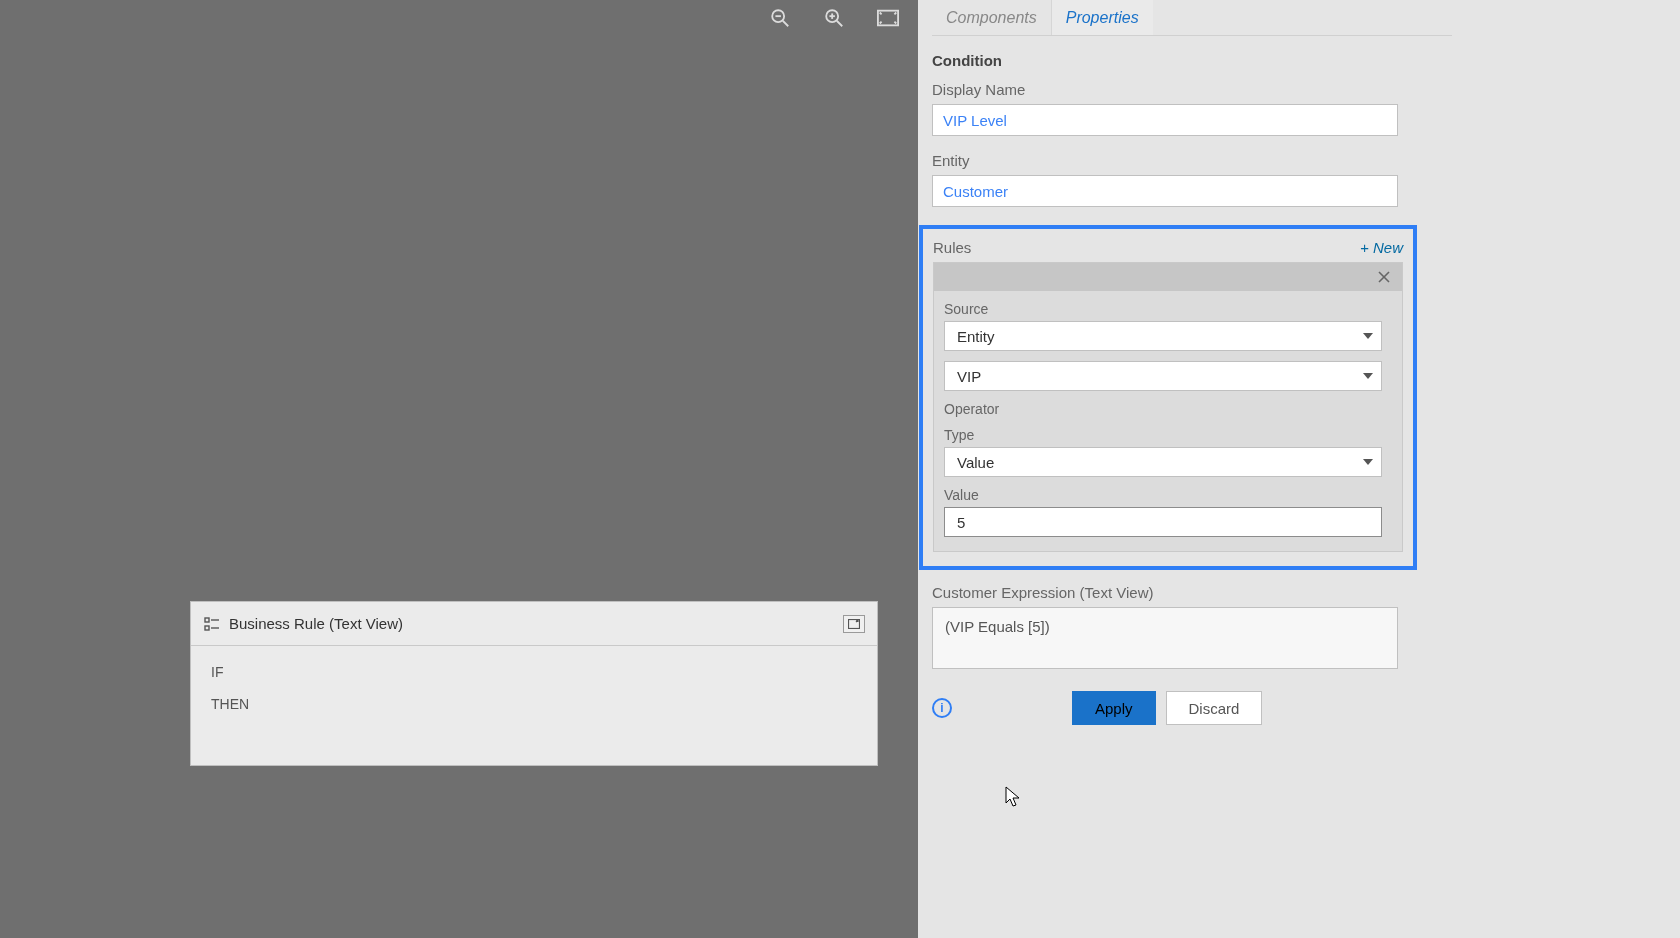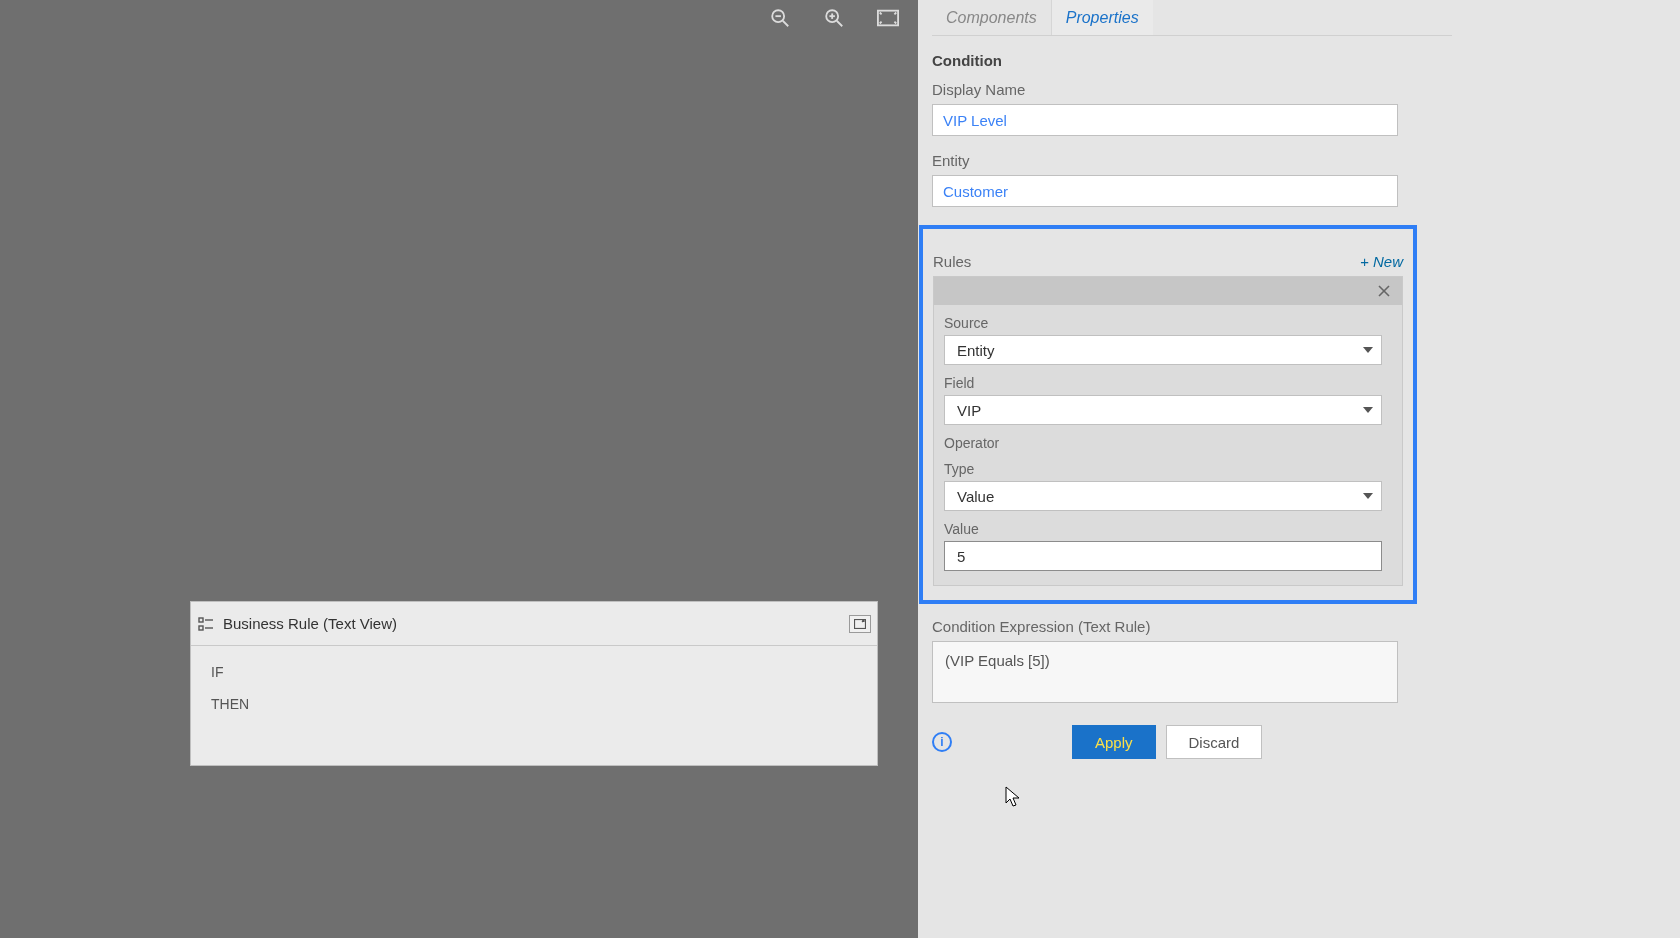--- a/index.html
+++ b/index.html
@@ -51,21 +51,21 @@
     top: 601px;
     width: 688px;
     height: 165px;
     background: #ebebeb;
     border: 1px solid #bfbfbf;
   }
   .br-header {
     height: 44px;
     display: flex;
     align-items: center;
-    padding: 0 6px;
+    padding: 0 12px;
     border-bottom: 1px solid #c9c9c9;
   }
   .br-header-icon {
     width: 18px; height: 18px;
     margin-right: 8px;
     color: #555;
   }
   .br-title {
     font-size: 15px;
     color: #333;
@@ -142,21 +142,21 @@
     font-size: 15px;
     border: 1px solid #c0c0c0;
     background: #fff;
     color: #3b82f6;
   }
   .field-block { margin-bottom: 16px; }
 
   .rules-highlight {
     border: 4px solid #2f7ef5;
     margin-top: 2px;
-    padding: 24px 10px 14px 10px;
+    padding: 10px 10px 14px 10px;
     width: 498px;
     margin-left: -13px;
   }
   .rules-header {
     display: flex;
     align-items: center;
     justify-content: space-between;
     margin-bottom: 6px;
   }
   .rules-label { font-size: 15px; color: #666; }
@@ -247,21 +247,21 @@
     height: 34px;
     padding: 0 22px;
     font-size: 15px;
     border: 1px solid #c0c0c0;
     background: #fff;
     cursor: pointer;
     color: #555;
   }
   .btn.primary {
     background: #1a72c9;
-    color: #fde047;
+    color: #000000;
     border: 1px solid #1a72c9;
   }
 
   .cursor {
     position: absolute;
     left: 1005px;
     top: 786px;
     width: 16px; height: 22px;
     pointer-events: none;
     z-index: 1000;
@@ -355,21 +355,20 @@
             </button>
           </div>
           <div class="rule-body">
             <div class="rule-row">
               <div class="field-label">Source</div>
               <div class="select-wrap">
                   <span>Entity</span>
                 </div>
             </div>
             <div class="rule-row">
-              <div class="field-label">Field</div>
               <div class="select-wrap">
                   <span>VIP</span>
                 </div>
             </div>
             <div class="rule-row">
               <div class="field-label">Operator</div>
             </div>
             <div class="rule-row">
               <div class="field-label">Type</div>
               <div class="select-wrap">
@@ -377,21 +376,21 @@
                 </div>
             </div>
             <div class="rule-row">
               <div class="field-label">Value</div>
               <input class="value-input" value="5" style="">
             </div>
           </div>
         </div>
       </div>
 
-      <div class="expr-label">Condition Expression (Text Rule)</div>
+      <div class="expr-label">Customer Expression (Text View)</div>
       <div class="expr-box">
         <span>(VIP Equals [5])</span>
       </div>
 
       <div class="footer">
         <div class="info-icon">i</div>
         <button class="btn primary">Apply</button>
         <button class="btn">Discard</button>
       </div>
     </div>

